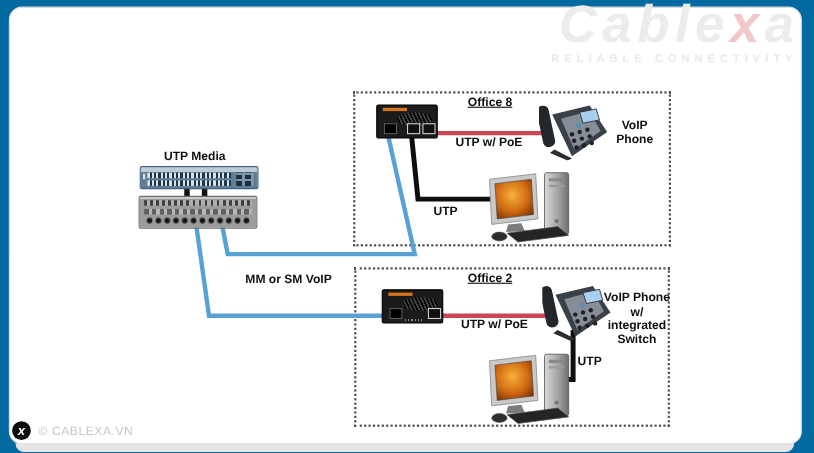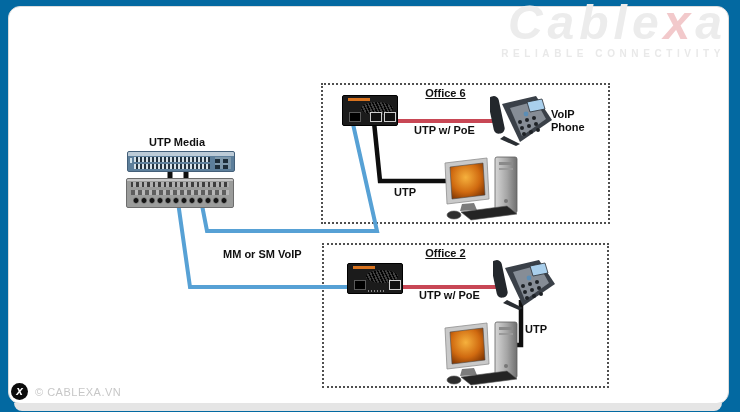--- a/index.html
+++ b/index.html
@@ -17,21 +17,21 @@
   .tagline{position:absolute;top:48px;right:15px;font-size:10px;font-weight:bold;
         letter-spacing:4.6px;color:#e9e9e9;white-space:nowrap;}
   
   .office{position:absolute;border:2px dotted #4f4f4f;}
   #office1{left:321px;top:83px;width:285px;height:137px;}
   #office2{left:322px;top:243px;width:283px;height:141px;}
   .office-title{position:absolute;top:2px;left:0;right:40px;text-align:center;
         font-size:11px;font-weight:bold;color:#101010;text-decoration:underline;}
   
   .lbl{position:absolute;font-size:11px;font-weight:bold;color:#101010;line-height:12.5px;}
-  .lbl.center{text-align:left;}
+  .lbl.center{text-align:center;}
   .lbl.small{font-size:10.5px;}
   
   #cables{position:absolute;left:0;top:0;pointer-events:none;}
   
   .switch{position:absolute;left:127px;top:151px;width:108px;height:21px;
         background:linear-gradient(180deg,#bccbd7 0 4px,#5d7f9b 4px 100%);
         border:1px solid #44607a;border-radius:2px;box-sizing:border-box;}
   .switch .ports{position:absolute;left:6px;top:5px;width:76px;height:5px;
         background:repeating-linear-gradient(90deg,#d8e3ea 0 2px,#22323f 2px 4px);}
   .switch .ports.row2{top:12px;}
@@ -77,21 +77,21 @@
 
 <div id="canvas">
 
   <div class="card"></div>
   <div class="bottom-strip"></div>
 
   <div class="logo"><span>Cable</span><span class="accent">x</span><span>a</span></div>
   <div class="tagline">RELIABLE CONNECTIVITY</div>
 
   <div class="office" id="office1">
-    <div class="office-title">Office 6</div>
+    <div class="office-title">Office 8</div>
   </div>
   <div class="office" id="office2">
     <div class="office-title">Office 2</div>
   </div>
 
   <svg id="cables" width="740" height="412" viewBox="0 0 740 412">
     <line x1="170" y1="165" x2="170" y2="185" stroke-width="5" stroke="#0e0e0e"></line>
     <line x1="186" y1="165" x2="186" y2="185" stroke-width="5" stroke="#0e0e0e"></line>
     <polyline points="201,200 207,231 377,231 353,124" fill="none" stroke-width="4" stroke="#57a1d5"></polyline>
     <polyline points="178,202 190,287 352,287" fill="none" stroke-width="4" stroke="#57a1d5"></polyline>
@@ -189,17 +189,18 @@
 
   <div class="lbl" style="left:149px;top:136px;">UTP Media</div>
   <div class="lbl" style="left:223px;top:248px;">MM or SM VoIP</div>
 
   <div class="lbl" style="left:414px;top:124px;">UTP w/ PoE</div>
   <div class="lbl" style="left:394px;top:186px;">UTP</div>
   <div class="lbl center" style="left:551px;top:108px;width:52px;">VoIP Phone</div>
 
   <div class="lbl" style="left:419px;top:289px;">UTP w/ PoE</div>
   <div class="lbl" style="left:525px;top:323px;">UTP</div>
+  <div class="lbl center" style="left:548px;top:265px;width:62px;">VoIP Phone w/ integrated Switch</div>
 
   <div class="footer-mark">x</div>
   <div class="footer-text">© CABLEXA.VN</div>
 
 </div>
 
 </body></html>

